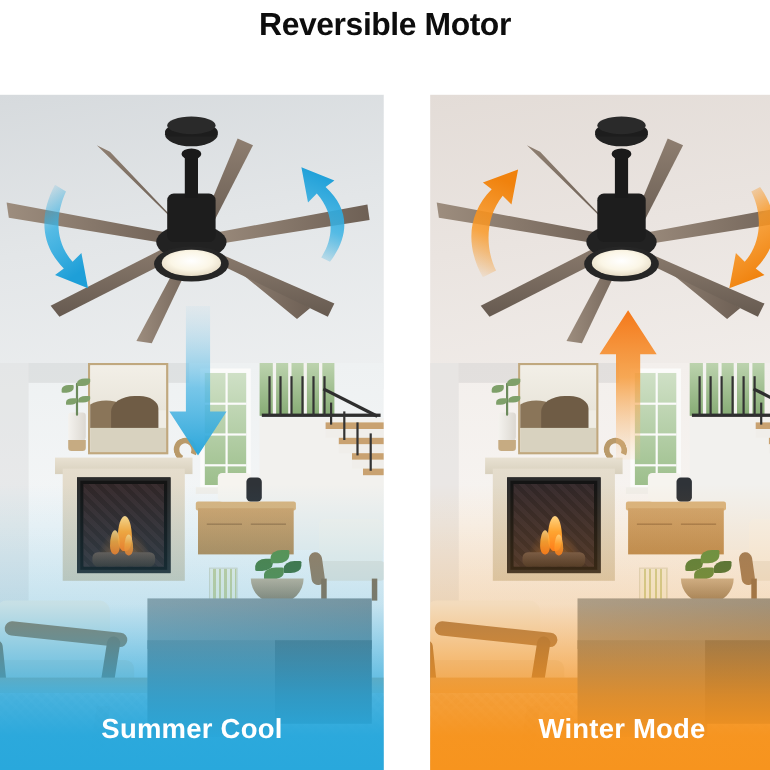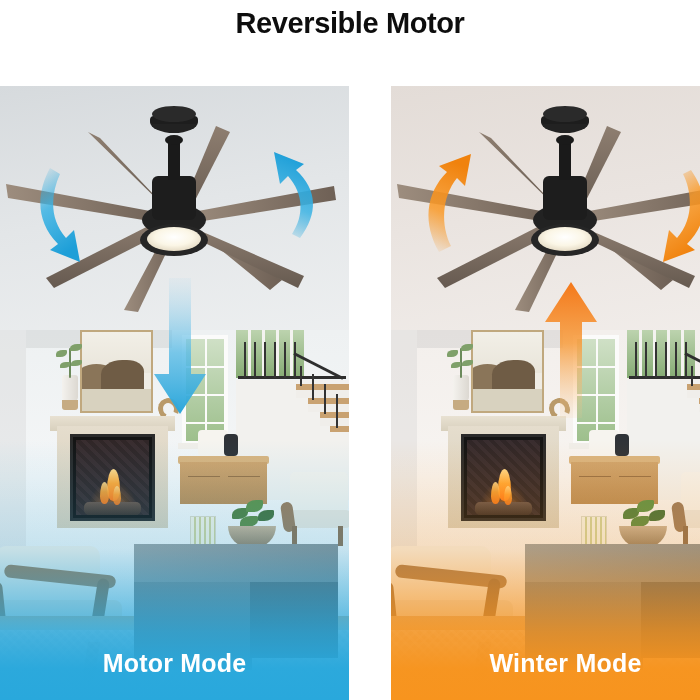--- a/index.html
+++ b/index.html
@@ -390,21 +390,21 @@
               <stop offset="0" stop-color="#9fd4ee" stop-opacity=".10"></stop>
               <stop offset="55%" stop-color="#59bbe6" stop-opacity=".80"></stop>
               <stop offset="100%" stop-color="#2aa6da"></stop>
             </linearGradient>
           </defs>
           <polygon points="19,0 41,0 41,96 56,96 30,136 4,96 19,96" fill="url(#dn)"></polygon>
         </svg>
       </div>
 
       <div class="wash"></div>
-      <div class="mode-label">Motor Mode</div>
+      <div class="mode-label">Summer Cool</div>
     </div>
 
     <div class="panel right">
 
       <div class="ceiling"></div>
 
       <div class="room">
         <div class="wall-bg"></div>
         <div class="wall-left-block"></div>
         <div class="soffit"></div>

